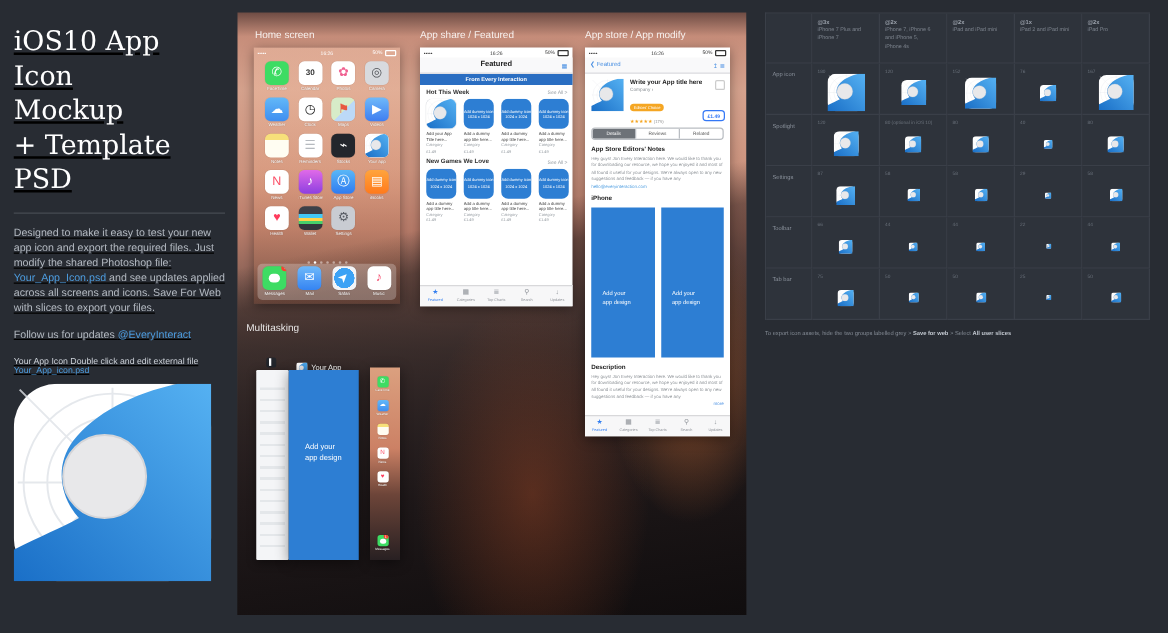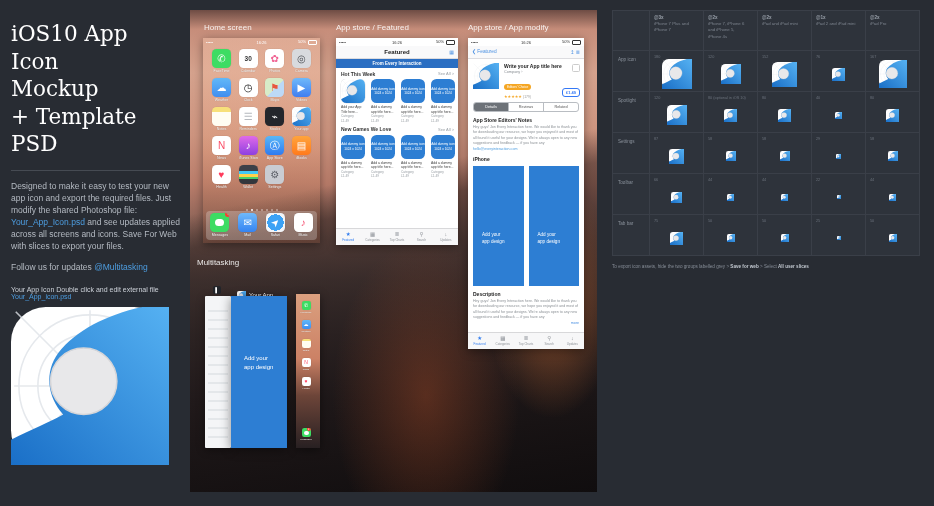--- a/index.html
+++ b/index.html
@@ -1,20 +1,20 @@
 <!DOCTYPE html>
 <html><head>
 <meta charset="utf-8">
 <style>
   html,body{margin:0;padding:0;background:#282c33;width:934px;height:506px;overflow:hidden;
     font-family:"Liberation Sans",sans-serif;-webkit-font-smoothing:antialiased;}
   #stage{position:relative;width:934px;height:506px;}
 
   
-  #sidebar{position:absolute;left:0;top:0;width:190px;height:484px;box-sizing:border-box;padding:20px 10px 0 11px;}
+  #sidebar{position:absolute;left:0;top:0;width:190px;height:484px;box-sizing:border-box;padding:20px 10px 0 11px;text-decoration:underline;}
   .side-title{font-family:"DejaVu Serif",serif;color:#fff;font-size:21.5px;line-height:1.28;white-space:pre-line;}
   .side-brand{color:#f2f4f6;font-size:11px;font-weight:bold;margin-top:6px;}
   .side-div{border:none;border-top:1px solid #464b53;margin:12px 0 0 0;}
   .side-p{color:#b4bac2;font-size:8.5px;line-height:1.42;margin-top:9px;}
   .lnk{color:#4d9de0;cursor:pointer;}
   .icon-caption{color:#ccd1d8;font-size:7px;margin-top:13px;}
   #big-icon{margin-top:7px;width:158px;height:158px;}
 
   
   #canvas{position:absolute;left:190px;top:10px;width:407px;height:482px;overflow:hidden;
@@ -155,38 +155,38 @@
 </svg>
 
 <div id="stage">
 
   <aside id="sidebar">
     <div class="side-title">iOS10 App Icon
 Mockup
 + Template PSD</div>
     <hr class="side-div">
     <div class="side-p"><span>Designed to make it easy to test your new app icon and export the required files. Just modify the shared Photoshop file: </span><span class="lnk">Your_App_Icon.psd</span><span> and see updates applied across all screens and icons. Save For Web with slices to export your files.</span></div>
-    <div class="side-p"><span>Follow us for updates </span><span class="lnk">@Multitasking</span></div>
+    <div class="side-p"><span>Follow us for updates </span><span class="lnk">@EveryInteract</span></div>
     <div class="icon-caption"><span>Your App Icon Double click and edit external file </span><span class="lnk">Your_App_icon.psd</span></div>
     <div id="big-icon"><svg viewBox="0 0 100 100" width="158" height="158">
 <rect x="0" y="0" width="100" height="100" rx="22" fill="#ffffff"></rect>
 <g stroke="#dfe3e8" fill="none" stroke-width="1" opacity="0.8">
 <circle cx="50" cy="50" r="45"></circle>
             <circle cx="50" cy="50" r="33"></circle>
 <path d="M3 3 L97 97 M97 3 L3 97 M50 2 L50 98 M2 50 L98 50"></path>
           </g>
 <path d="M83 0 L100 0 L100 100 L0 100 L0 84 C14 77 24 73 33 68 C23 57 21 41 30 29 C41 15 60 5 83 0 Z" fill="url(#aig)"></path>
 <circle cx="46" cy="47" r="21" fill="#e8e8ea" stroke="#d5d5d8" stroke-width="1"></circle>
         </svg></div>
 
   </aside>
 
   <div id="canvas">
     <div class="shot-label" style="left:14px;top:13px">Home screen</div>
-    <div class="shot-label" style="left:146px;top:13px">App store / Featured</div>
+    <div class="shot-label" style="left:146px;top:13px">App share / Featured</div>
     <div class="shot-label" style="left:278px;top:13px">App store / App modify</div>
     <div class="shot-label" style="left:7px;top:248px">Multitasking</div>
 
     <div id="phone-home" class="phone">
       <div class="sb light">
         <span>•••••</span>
         <span class="mid">16:26</span>
         <span><span>50%</span><i class="batt"></i></span>
       </div>
       <div id="home-grid">

